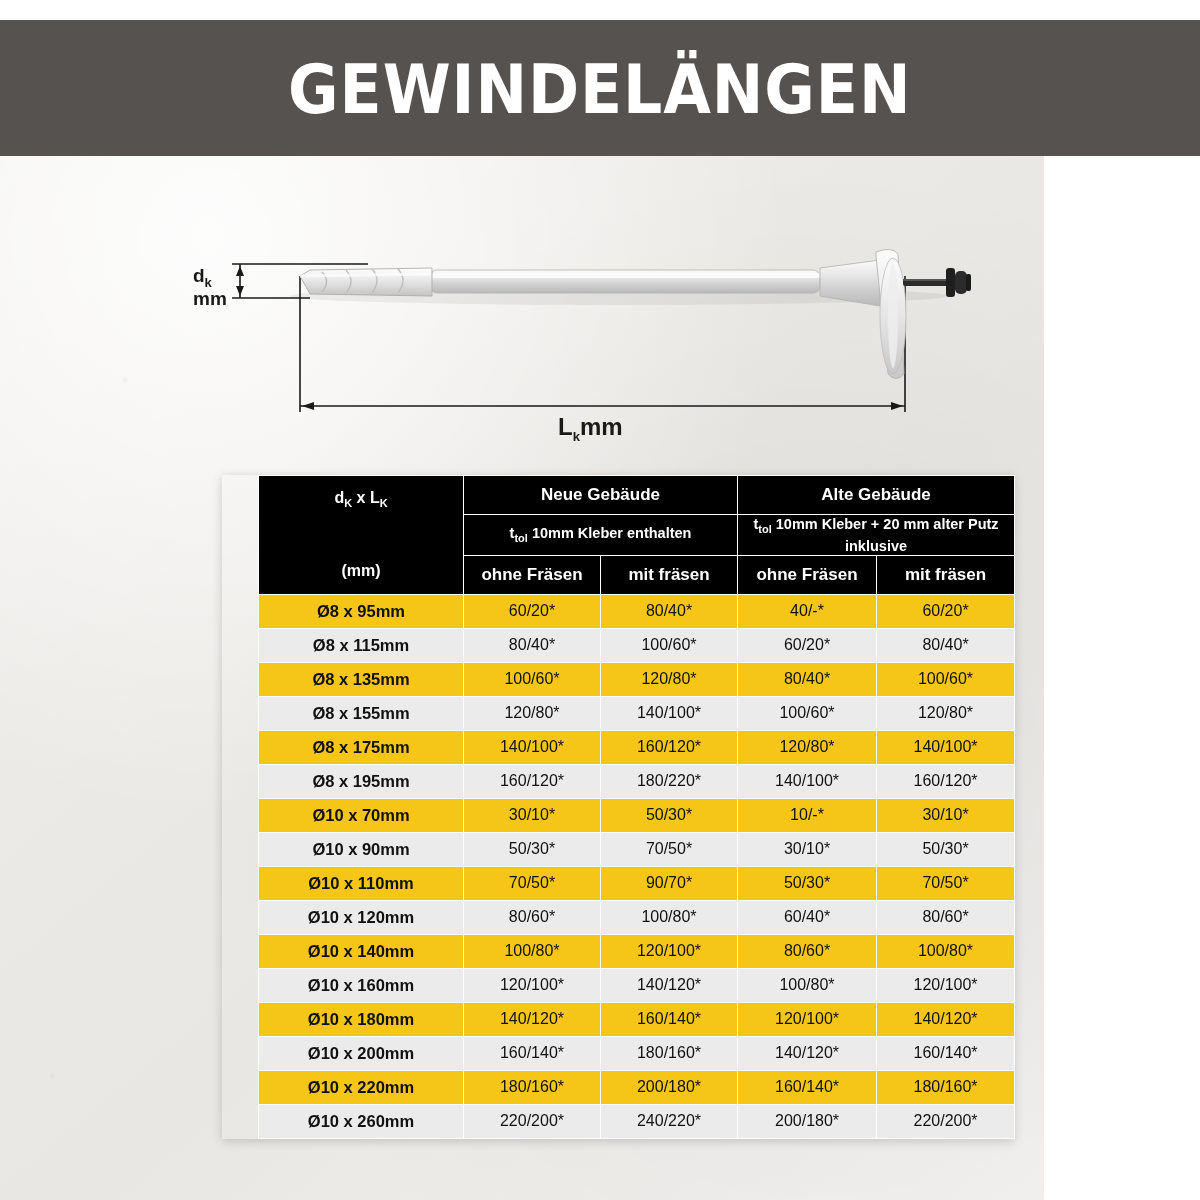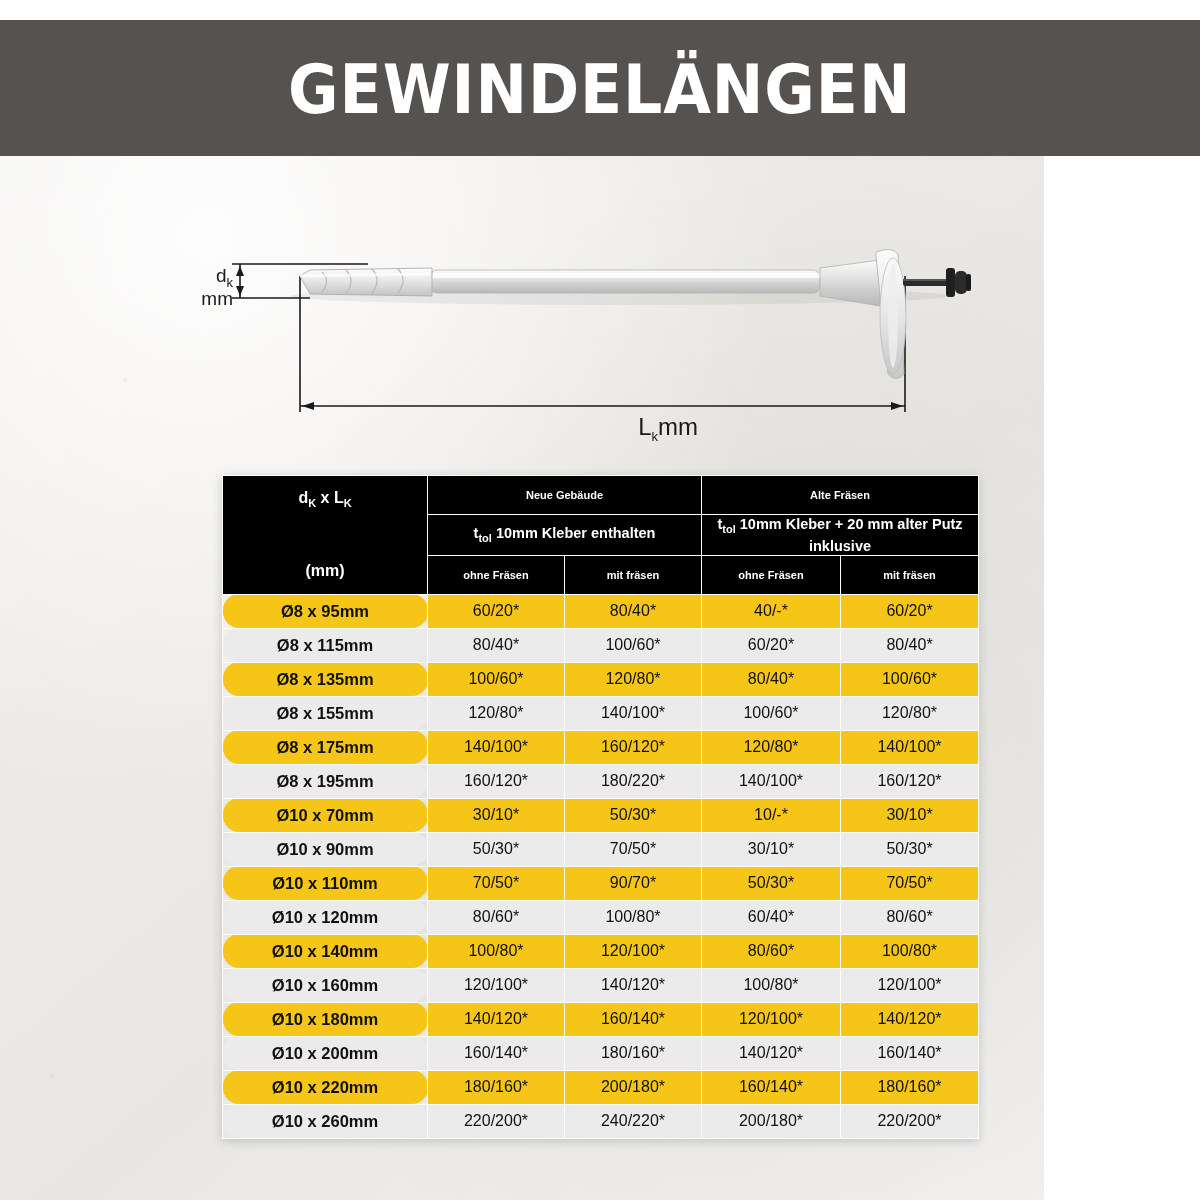--- a/index.html
+++ b/index.html
@@ -69,25 +69,25 @@
     position: absolute;
     top: 136px;
     left: 0;
     width: 1200px;
     height: 320px;
   }
 
   .dim-label {
     position: absolute;
     font-size: 19px;
-    font-weight: normal;
+    font-weight: bold;
     color: #1a1a1a;
     font-family: "Liberation Sans", sans-serif;
     line-height: 1.05;
-    text-align: right;
+    text-align: left;
   }
   .dim-label sub {
     font-size: 13px;
   }
   #dk-label {
     left: 193px;
     top: 110px;
     width: 40px;
   }
   #lk-label {
@@ -97,36 +97,37 @@
     font-size: 24px;
   }
 
   
   .table-wrap {
     position: absolute;
     left: 222px;
     top: 455px;
     width: 756px;
     box-shadow: 0 2px 10px rgba(0,0,0,0.18);
+    padding-left: 36px;
   }
   table.spec {
     border-collapse: collapse;
     width: 756px;
     table-layout: fixed;
   }
   table.spec th, table.spec td {
     padding: 0;
     margin: 0;
   }
   .hdr {
     background: #000000;
     color: #ffffff;
     font-weight: bold;
     text-align: center;
-    font-size: 11px;
+    font-size: 17px;
     border: 1px solid #ffffff;
     height: 38px;
     font-family: "Liberation Sans", sans-serif;
   }
   .hdr.small {
     font-size: 14.5px;
     line-height: 1.25;
   }
   .hdr-left {
     background: #000000;
@@ -151,21 +152,20 @@
     height: 33px;
     text-align: center;
     font-size: 16px;
     color: #111111;
     border: 1px solid #ffffff;
     font-family: "Liberation Sans", sans-serif;
   }
   table.spec tbody td.lbl {
     font-weight: bold;
     font-size: 16.5px;
-    border-radius: 16px;
   }
   .col-a { width: 205px; }
   .col-b { width: 137px; }
   .col-c { width: 137px; }
   .col-d { width: 139px; }
   .col-e { width: 138px; }
 </style>
 </head>
 <body>
 
@@ -259,21 +259,21 @@
           <col class="col-e">
       </colgroup>
       <thead>
         <tr>
           <td class="hdr-left" rowspan="3">
             <span>d</span><sub>K</sub><span> x L</span><sub>K</sub>
             <br><br>
             <span>(mm)</span>
           </td>
           <th class="hdr" colspan="2">Neue Gebäude</th>
-          <th class="hdr" colspan="2">Alte Fräsen</th>
+          <th class="hdr" colspan="2">Alte Gebäude</th>
         </tr>
         <tr>
           <th class="hdr small" colspan="2">
             <span>t</span><sub>tol</sub><span> 10mm Kleber enthalten</span></th>
           <th class="hdr small" colspan="2">
             <span>t</span><sub>tol</sub><span> 10mm Kleber + 20 mm alter Putz inklusive</span>
           </th>
         </tr>
         <tr>
           <th class="hdr">ohne Fräsen</th>

